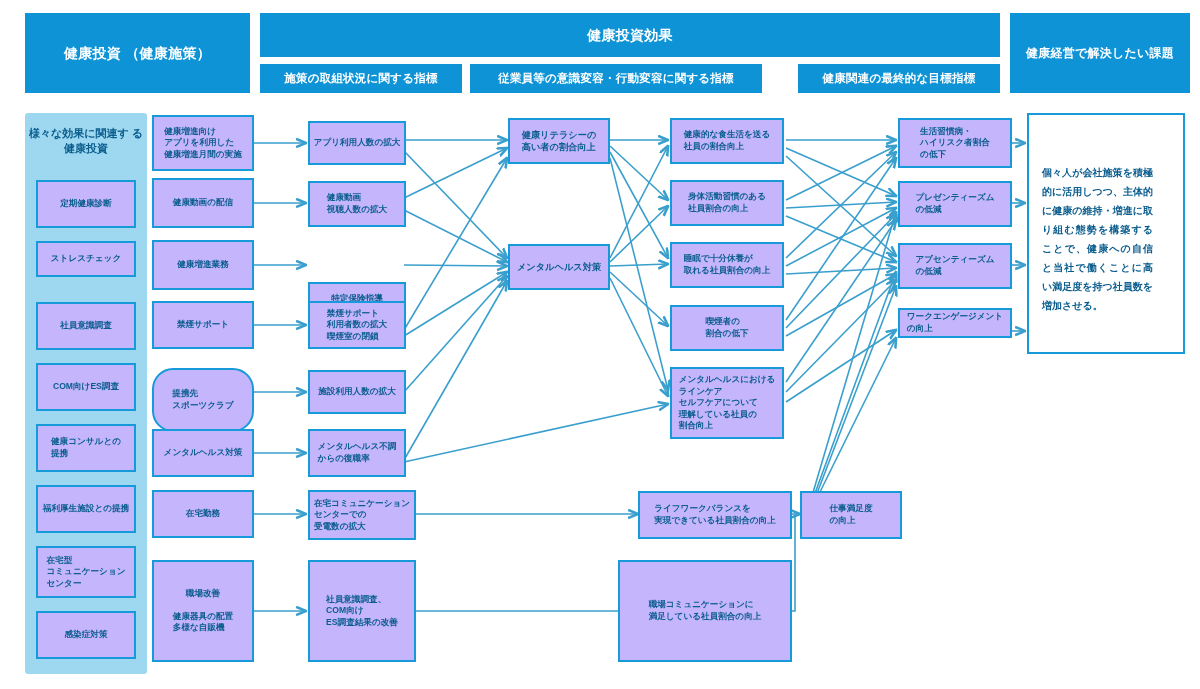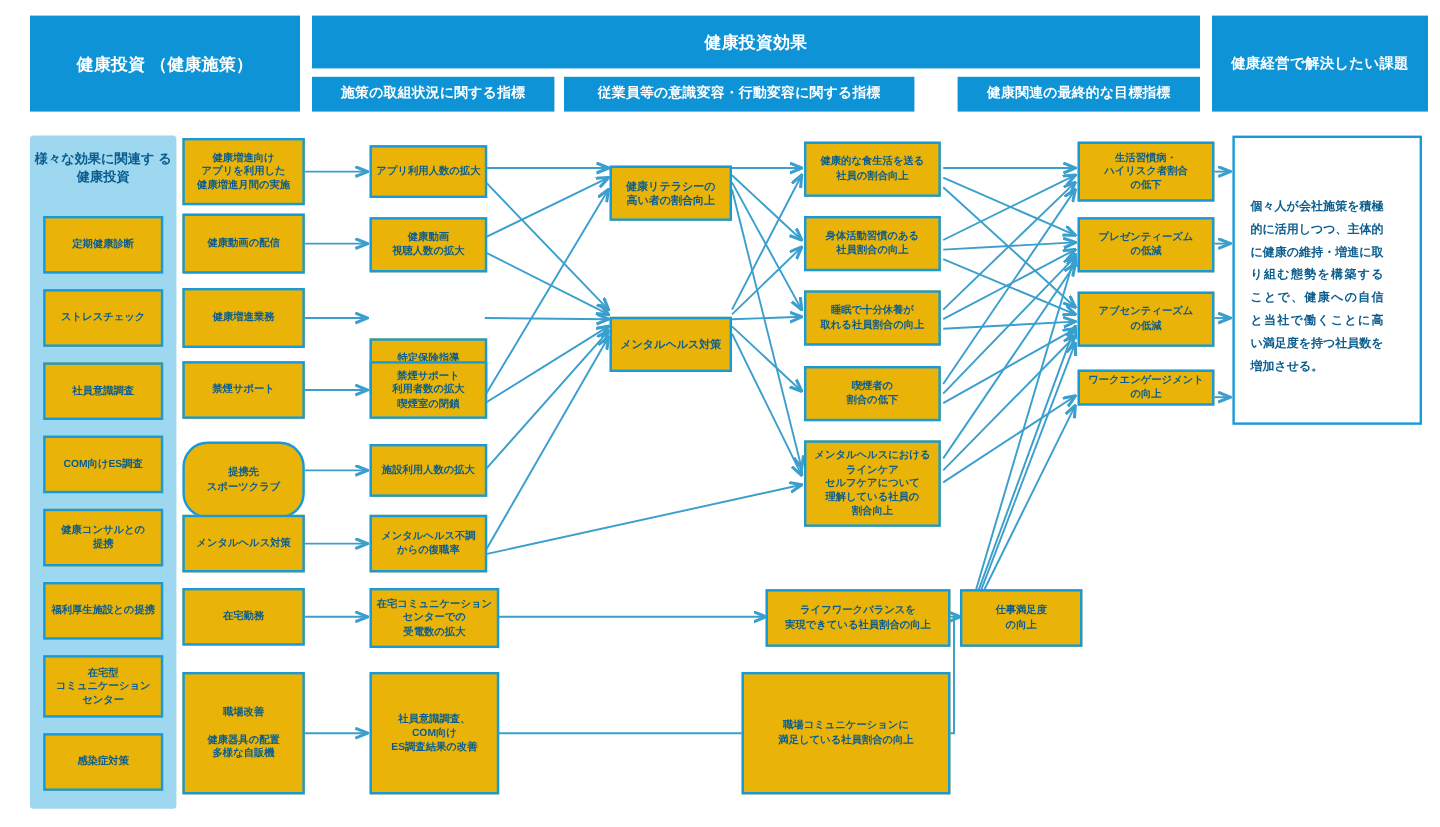--- a/index.html
+++ b/index.html
@@ -50,34 +50,33 @@
     display:flex;align-items:center;justify-content:center;
     text-align:center;
     color:#0b5d8e;
     font-size:11px;font-weight:bold;line-height:1.35;
   }
 
   
   .node{
     position:absolute;
     box-sizing:border-box;
-    background:#eab308;
+    background:#c4b5fd;
     border:2px solid #179ada;
     color:#0b5d8e;
     font-weight:bold;
     display:flex;
     align-items:center;
     justify-content:center;
-    text-align:center;
     line-height:1.35;
     white-space:pre-line;
     padding:2px 1px;
   }
   .n-s{font-size:8.6px;}
-  .n-m{font-size:9.2px;margin-top:20px;}
+  .n-m{font-size:9.2px;}
 
   .node.split{ flex-direction:column; justify-content:center; gap:11px;}
   .node.split span{display:block;}
 
   
   #issue-box{
     position:absolute;
     box-sizing:border-box;
     left:1027px; top:113px;
     width:158px; height:241px;
@@ -191,21 +190,21 @@
 
     <g marker-end="url(#ah)">
       <line x1="1012" y1="143" x2="1025" y2="143"></line>
       <line x1="1012" y1="203" x2="1025" y2="203"></line>
       <line x1="1012" y1="265" x2="1025" y2="265"></line>
       <line x1="1012" y1="331" x2="1025" y2="331"></line>
     </g>
   </svg>
 
   <div class="node n-s" style="left:36px;top:180px;width:100px;height:48px;">定期健康診断</div>
-  <div class="node n-s" style="left:36px;top:241px;width:100px;height:48px;">ストレスチェック</div>
+  <div class="node n-s" style="left:36px;top:241px;width:100px;height:36px;">ストレスチェック</div>
   <div class="node n-s" style="left:36px;top:302px;width:100px;height:48px;">社員意識調査</div>
   <div class="node n-s" style="left:36px;top:363px;width:100px;height:48px;">COM向けES調査</div>
   <div class="node n-s" style="left:36px;top:424px;width:100px;height:48px;">健康コンサルとの
 提携</div>
   <div class="node n-s" style="left:36px;top:485px;width:100px;height:48px;">福利厚生施設との提携</div>
   <div class="node n-s" style="left:36px;top:546px;width:100px;height:52px;">在宅型
 コミュニケーション
 センター</div>
   <div class="node n-s" style="left:36px;top:611px;width:100px;height:48px;">感染症対策</div>
 

